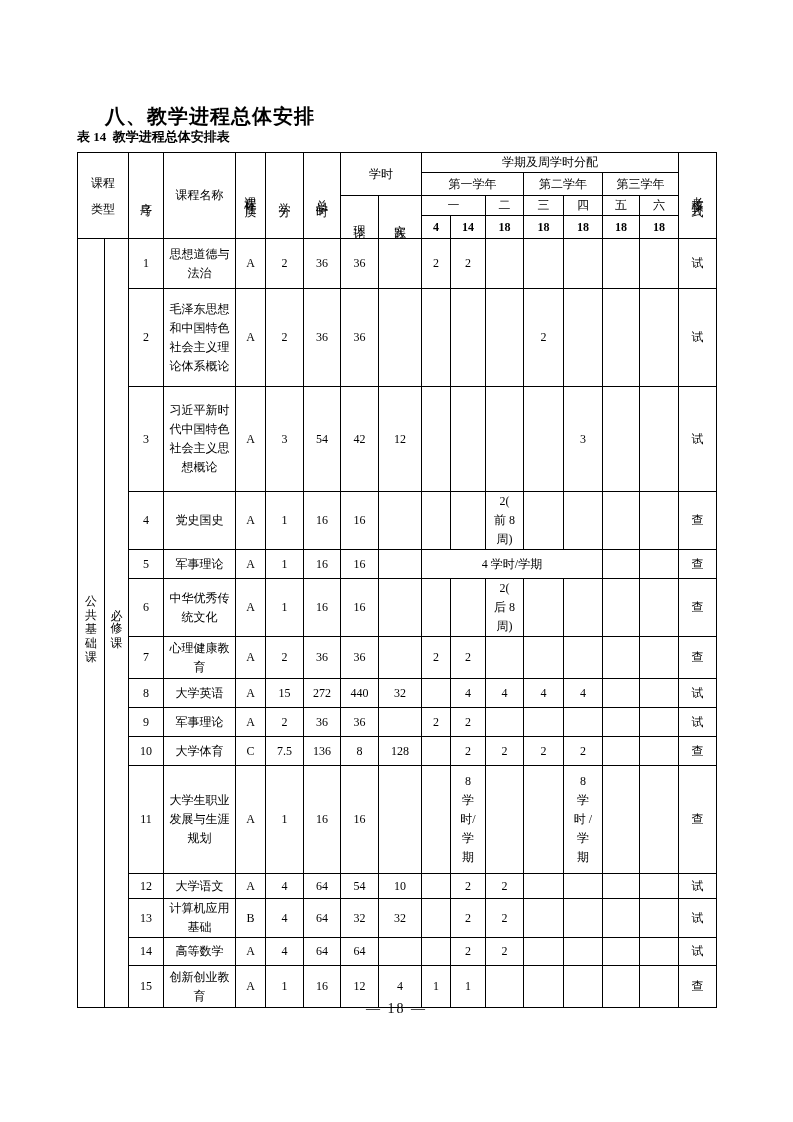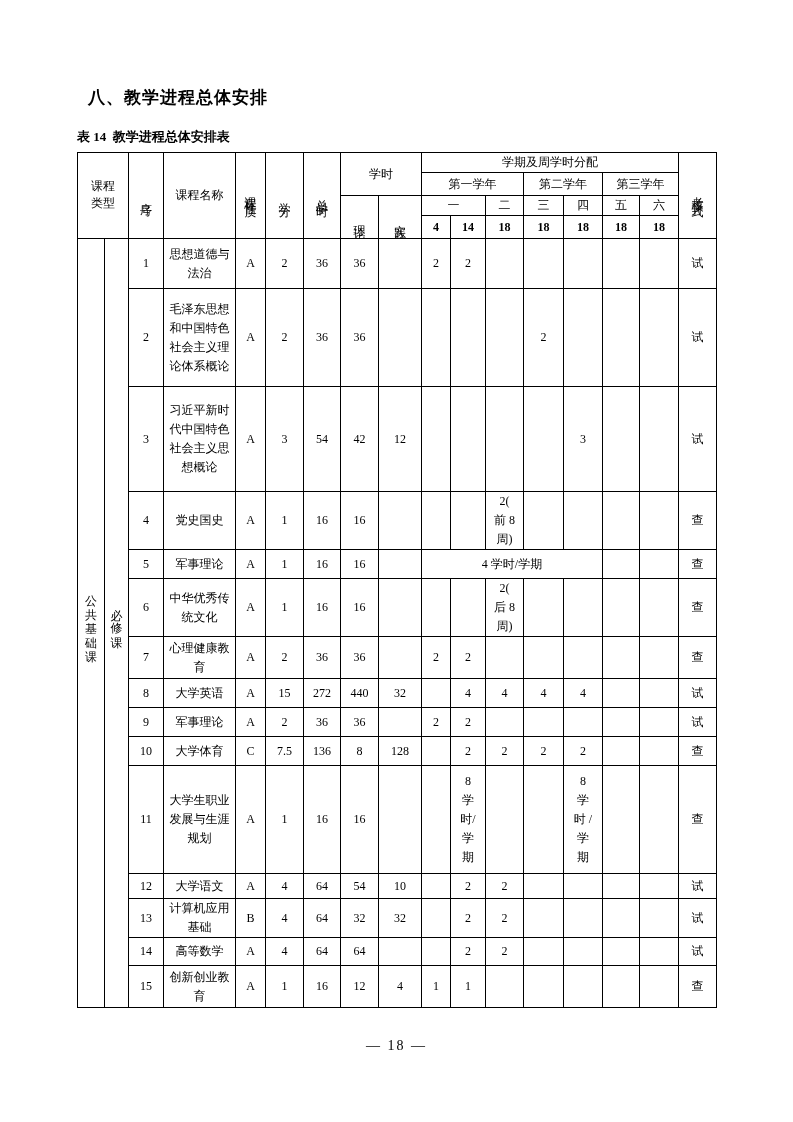--- a/index.html
+++ b/index.html
@@ -1,27 +1,27 @@
 <!DOCTYPE html>
 <html><head>
 <meta charset="utf-8">
 <style>
   html,body{margin:0;padding:0;}
   body{background:#e8e8e8;font-family:"Liberation Serif","DejaVu Serif",serif;color:#000;}
   .page{position:relative;width:793px;height:1122px;background:#ffffff;margin:0 auto;overflow:hidden;}
-  .heading{position:absolute;left:88px;top:86px;font-size:17px;font-weight:bold;letter-spacing:1px;margin:0;}
+  .heading{position:absolute;left:88px;top:86px;font-size:20px;font-weight:bold;letter-spacing:1px;margin:17px;}
   .caption{position:absolute;left:77px;top:128px;width:640px;text-align:left;font-size:13px;font-weight:bold;white-space:pre;}
   table.sched{position:absolute;left:77px;top:152px;width:640px;border-collapse:collapse;table-layout:fixed;border:1.5px solid #000;}
   table.sched td{border:1px solid #000;text-align:center;vertical-align:middle;font-size:12px;line-height:19px;padding:0 1px;white-space:pre-line;overflow:hidden;}
   td.name-cell{padding:0 10px;margin-left:44px;}
   .bold-row td{font-weight:bold;}
   .vtext{display:inline-block;writing-mode:vertical-lr;text-orientation:upright;line-height:1;letter-spacing:3px;white-space:pre;}
   .vcat{letter-spacing:14px;}
-  .wrap2{display:inline-block;width:2.15em;line-height:17px;}
-  .pageno{position:absolute;left:0;top:1038px;width:793px;text-align:center;font-size:14px;letter-spacing:2px;}
+  .wrap2{display:inline-block;width:2.15em;line-height:26px;}
+  .pageno{position:absolute;left:0;top:1001px;width:793px;text-align:center;font-size:14px;letter-spacing:2px;}
 </style>
 </head>
 <body>
 
 <div class="page">
 
   <h2 class="heading">八、教学进程总体安排</h2>
 
   <div class="caption">表 14  教学进程总体安排表</div>
 

